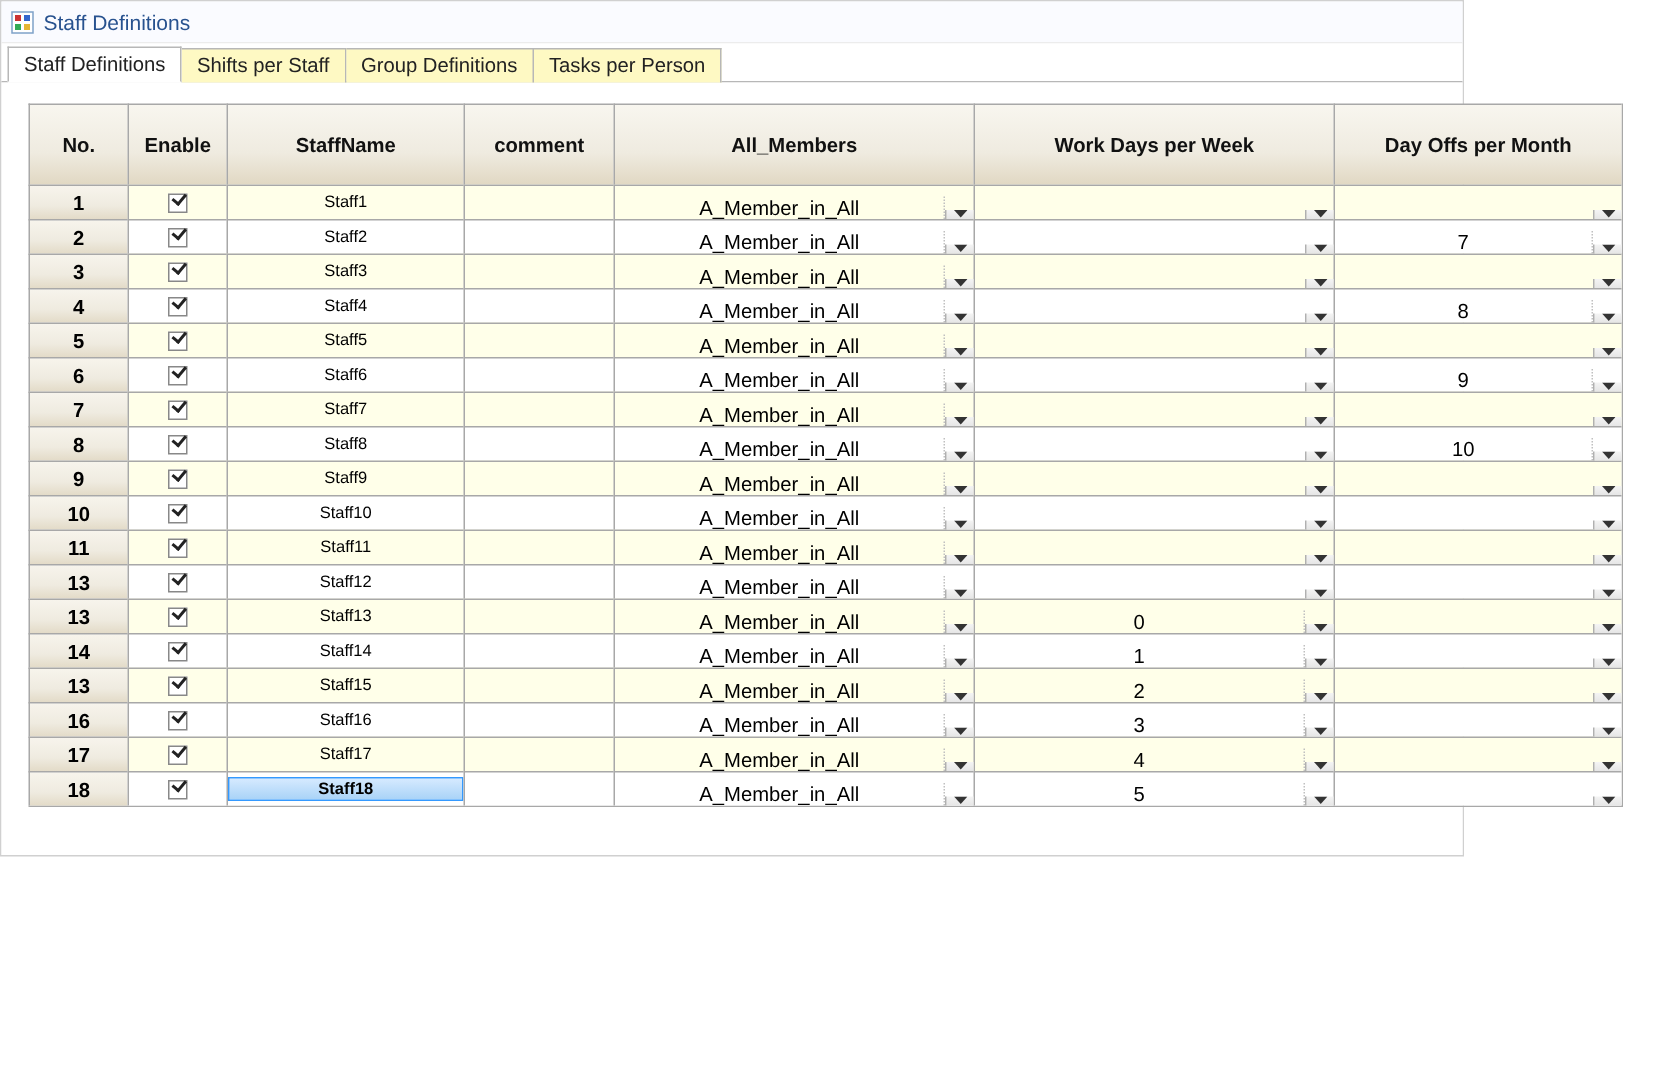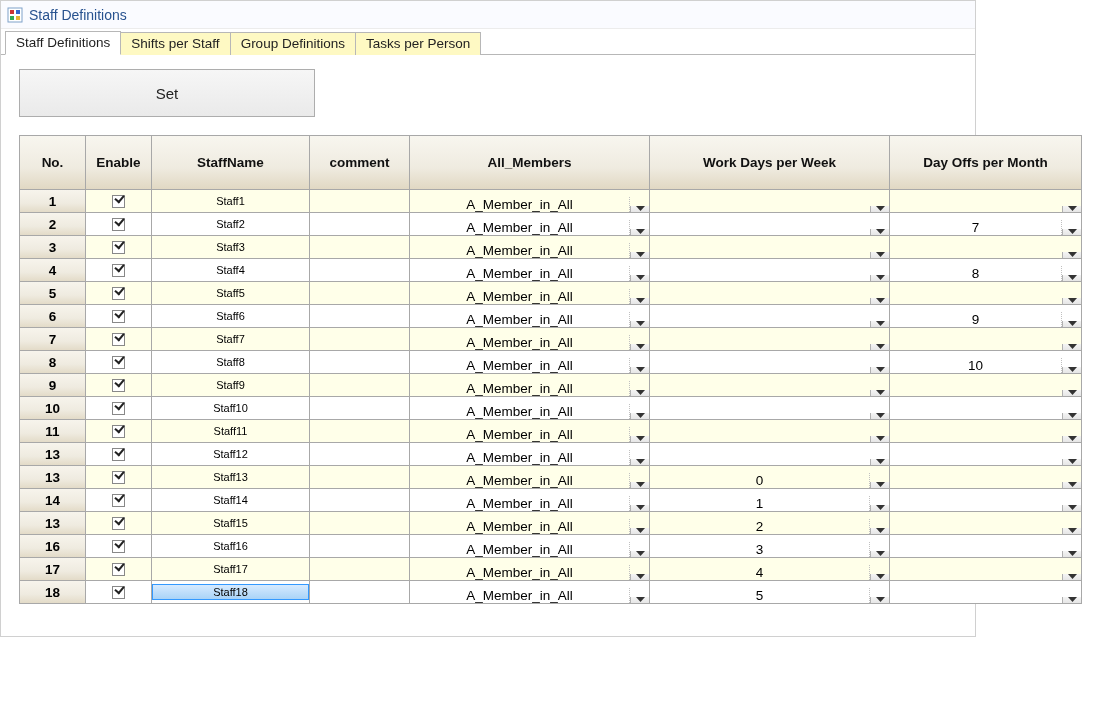--- a/index.html
+++ b/index.html
@@ -127,20 +127,21 @@
     border-left: 2px solid #222;
     border-bottom: 2px solid #222;
     transform: rotate(-50deg);
   }
   .cell-text { display:block; padding: 2px 4px; font-size: 11px; text-align:center; }
   .cell-selected {
     background: linear-gradient(#d6eaff,#a9d3f7);
     border: 1px solid #3399ff;
     margin: 0;
     padding: 1px 3px;
+    font-weight: bold;
   }
   .combo-cell {
     display: flex;
     align-items: flex-end;
     height: 100%;
   }
   .combo-cell .val {
     flex: 1;
     display: flex;
     align-items: center;
@@ -174,23 +175,20 @@
   </div>
 
   <div class="tabs-row" id="tabs-row">
       <div class="tab active">Staff Definitions</div>
       <div class="tab">Shifts per Staff</div>
       <div class="tab">Group Definitions</div>
       <div class="tab">Tasks per Person</div>
     </div>
 
   <div class="content-area">
-    <div class="set-btn">
-      <span>Set</span>
-    </div>
 
     <table class="grid">
       <colgroup>
         <col class="col-no">
           <col class="col-enable">
           <col class="col-name">
         <col class="col-comment">
           <col class="col-members">
           <col class="col-wdw">
           <col class="col-dom">

